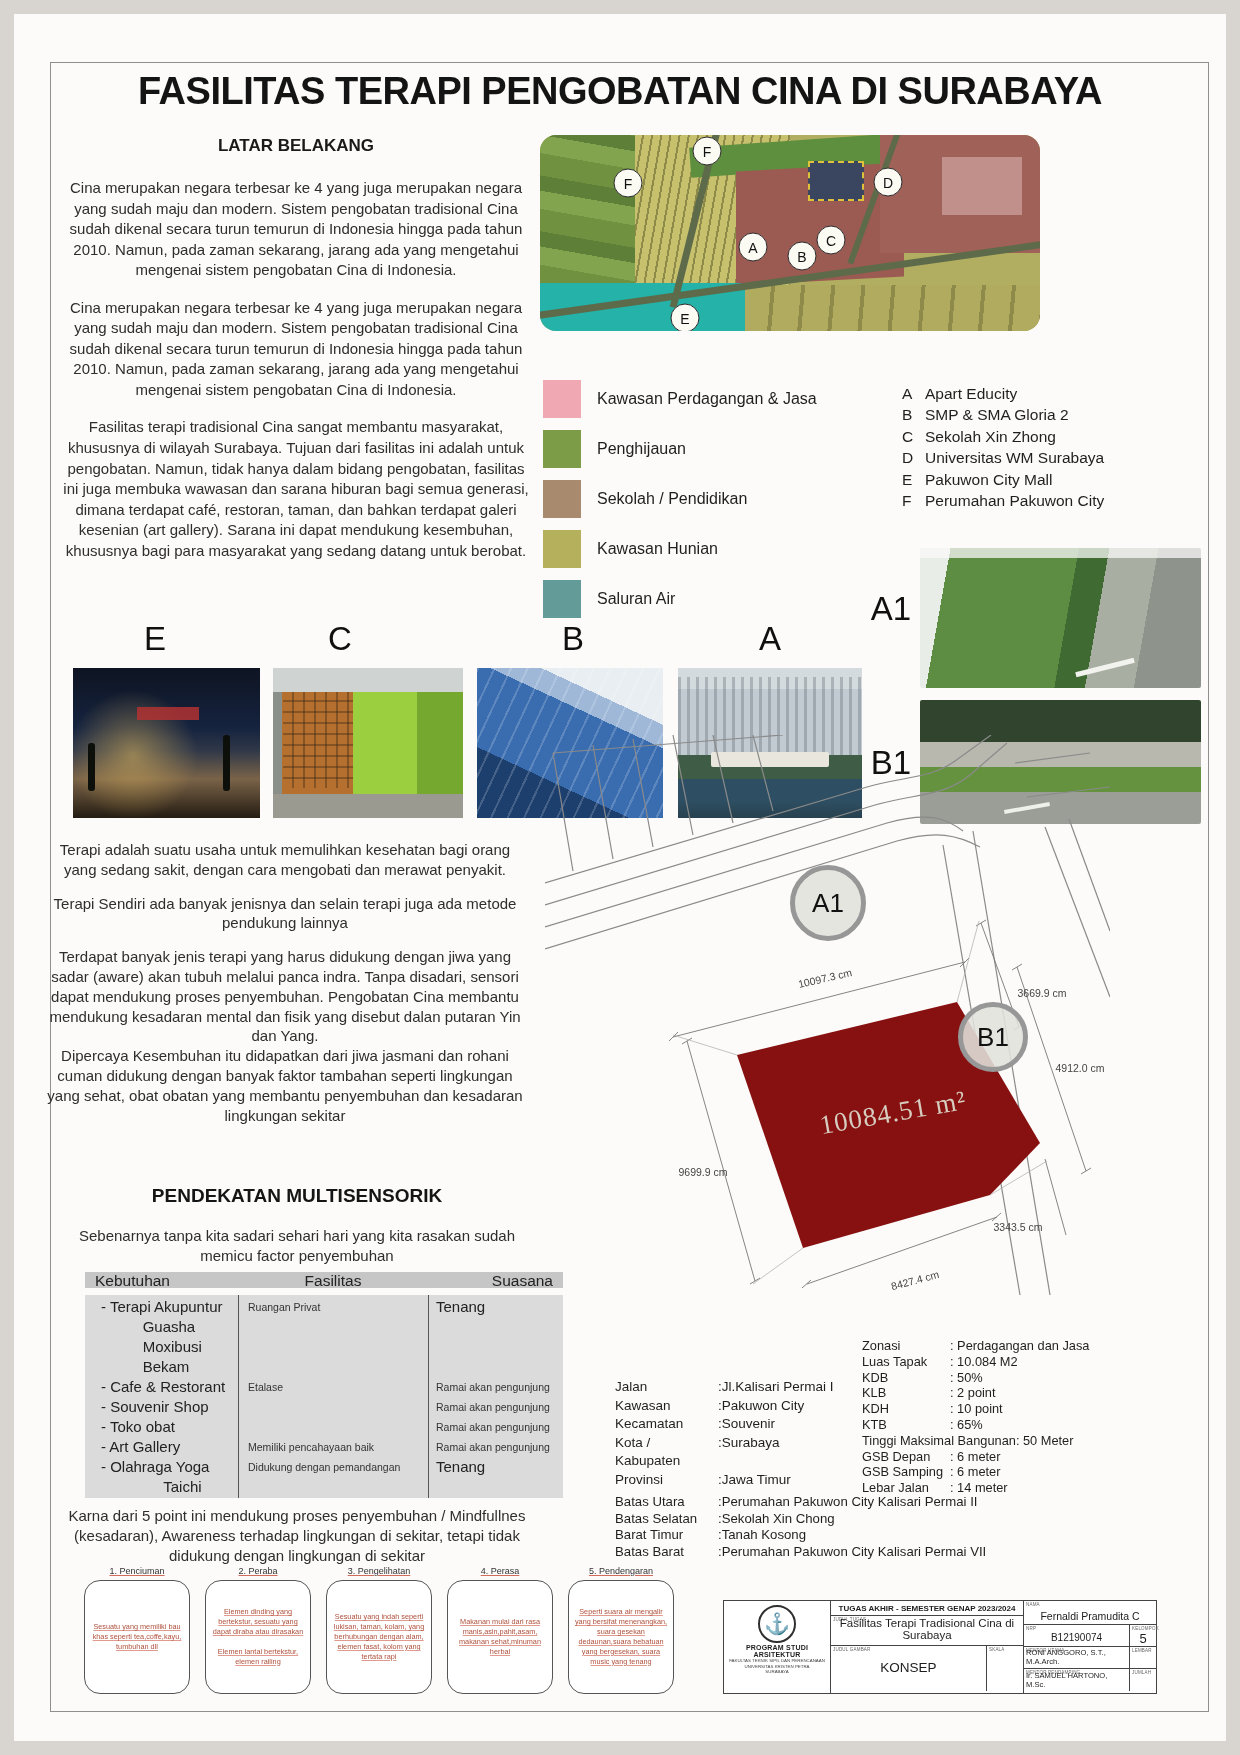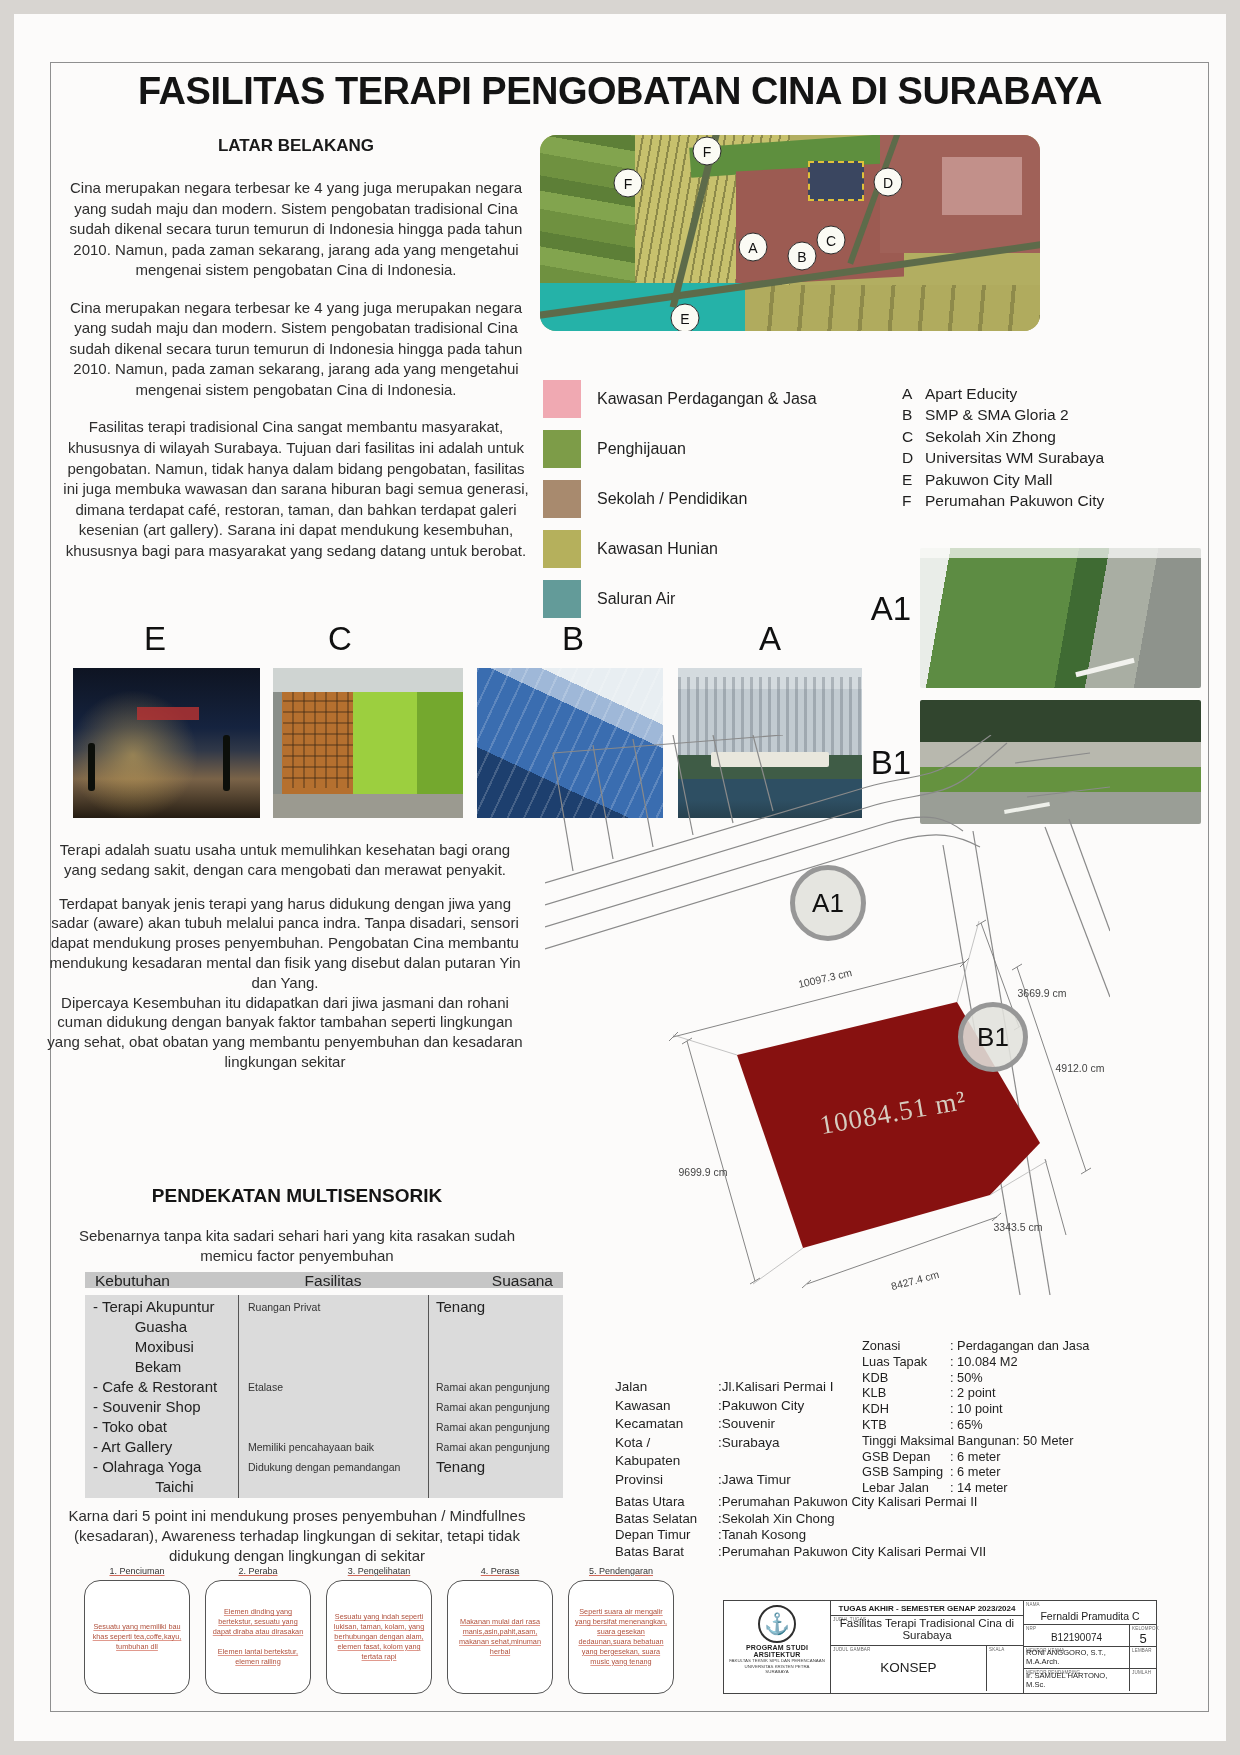--- a/index.html
+++ b/index.html
@@ -96,21 +96,21 @@
   
   .ptable{position:absolute;left:85px;top:1272px;width:478px;height:226px}
   .ptable-head{display:grid;grid-template-columns:153px 190px 135px;height:16px;
                background:#c6c6c6;align-items:center;font-size:15.5px;color:#222}
   .ptable-head .h-k{padding-left:10px}
   .ptable-head .h-f{text-align:center}
   .ptable-head .h-s{text-align:right;padding-right:10px}
   .ptable-body{position:absolute;left:0;top:23px;right:0;bottom:0;background:#dbdbdb;padding-top:3px}
   .trow{display:grid;grid-template-columns:153px 190px 135px;min-height:20px}
   .cell{display:block}
-  .cell.k{font-size:15px;padding-left:8px;white-space:pre;color:#222}
+  .cell.k{font-size:15px;padding-left:16px;white-space:pre;color:#222}
   .cell.f{font-size:10.5px;padding-left:10px;padding-top:3px;color:#333}
   .cell.s{font-size:10.5px;padding-left:8px;padding-top:3px;color:#333}
   .ptable-body div.trow:nth-of-type(1) .cell.s,
   .ptable-body div.trow:nth-of-type(9) .cell.s{font-size:15px;padding-top:0;color:#222}
   .vline{position:absolute;top:23px;bottom:0;width:1px;background:#555}
   .vl1{left:153px}.vl2{left:343px}
 
   .ms-outro{position:absolute;left:58px;top:1506px;width:478px;text-align:center;
             font-size:15px;line-height:1.33}
 
@@ -311,20 +311,21 @@
   <div class="road"></div>
 </div>
 <div class="psphoto ph-blue"></div>
 <div class="psphoto ph-towers">
   <div class="win"></div>
   <div class="colonnade"></div>
 </div>
 
 <section class="terapi">
   <p>Terapi adalah suatu usaha untuk memulihkan kesehatan bagi orang yang sedang sakit, dengan cara mengobati dan merawat penyakit.</p>
+  <p>Terapi Sendiri ada banyak jenisnya dan selain terapi juga ada metode pendukung lainnya</p>
   <p style="margin-bottom:0">Terdapat banyak jenis terapi yang harus didukung dengan jiwa yang sadar (aware) akan tubuh melalui panca indra. Tanpa disadari, sensori dapat mendukung proses penyembuhan. Pengobatan Cina membantu mendukung kesadaran mental dan fisik yang disebut dalan putaran Yin dan Yang.</p>
   <p>Dipercaya Kesembuhan itu didapatkan dari jiwa jasmani dan rohani cuman didukung dengan banyak faktor tambahan seperti lingkungan yang sehat, obat obatan yang membantu penyembuhan dan kesadaran lingkungan sekitar</p>
 </section>
 
 <div class="ms-heading">PENDEKATAN MULTISENSORIK</div>
 <div class="ms-intro">Sebenarnya tanpa kita sadari sehari hari yang kita rasakan sudah memicu factor penyembuhan</div>
 
 <div class="ptable">
   <div class="ptable-head">
     <div class="h-k">Kebutuhan</div>
@@ -596,21 +597,21 @@
       <span class="lab">Batas Utara</span>
       <span class="val">:Perumahan Pakuwon City Kalisari Permai II</span>
     </div>
 
     <div class="infoline">
       <span class="lab">Batas Selatan</span>
       <span class="val">:Sekolah Xin Chong</span>
     </div>
 
     <div class="infoline">
-      <span class="lab">Depan Timur</span>
+      <span class="lab">Barat Timur</span>
       <span class="val">:Tanah Kosong</span>
     </div>
 
     <div class="infoline">
       <span class="lab">Batas Barat</span>
       <span class="val">:Perumahan Pakuwon City Kalisari Permai VII</span>
     </div>
   </div>
 
 <div class="tblock">

